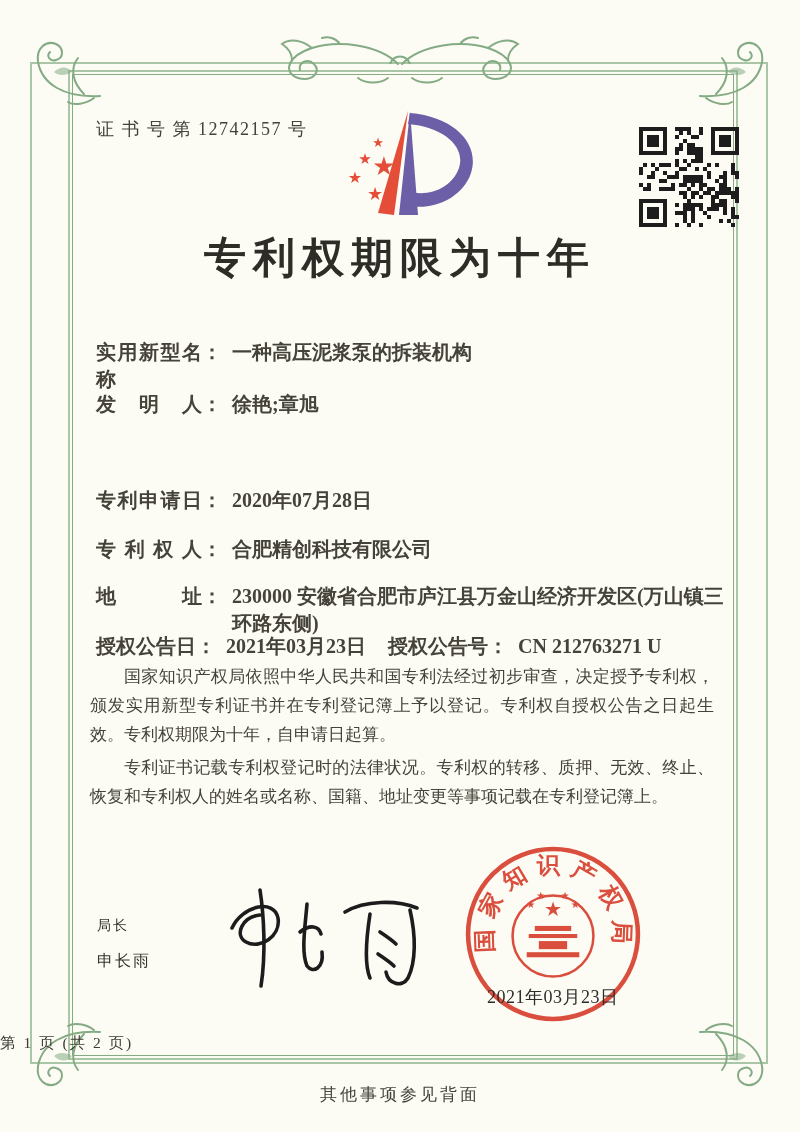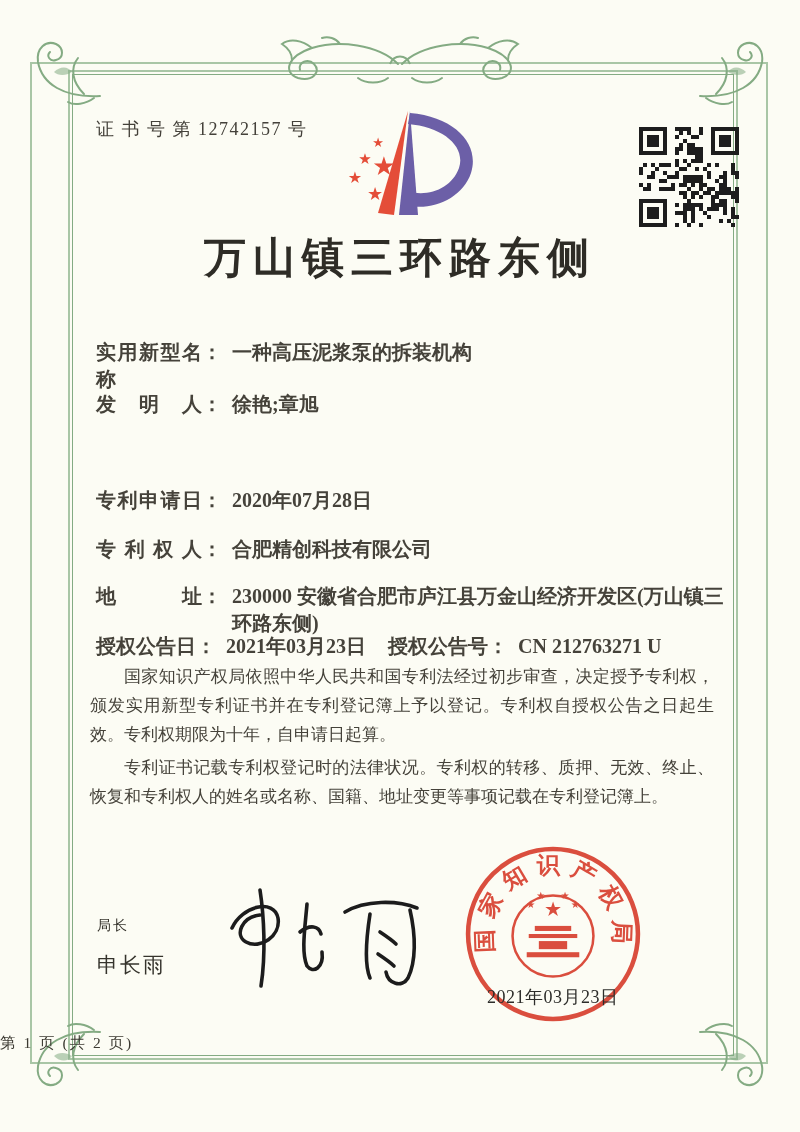--- a/index.html
+++ b/index.html
@@ -35,21 +35,21 @@
   .flabel{display:inline-block;width:106px;text-align:justify;text-align-last:justify;vertical-align:top;}
   .colon{vertical-align:top;}
   .fvalue{margin-left:10px;vertical-align:top;}
   .fvalue.wide{display:inline-block;width:502px;line-height:27px;}
   .grant-no{position:absolute;left:292px;top:0;white-space:nowrap;}
   
   .paras{left:90px;top:663px;width:624px;font-size:17px;line-height:1.72;text-align:justify;color:#45423a;font-family:Liberation Mono, monospace;}
   .paras p{margin:0 0 3px 0;text-indent:2em;}
   
   .sig-title{left:97px;top:917px;font-size:14px;letter-spacing:2px;color:#35332c;}
-  .sig-name{left:97px;top:951px;font-size:21px;letter-spacing:2px;color:#35332c;}
+  .sig-name{left:97px;top:951px;font-size:16px;letter-spacing:2px;color:#35332c;}
   .sig-hand{left:210px;top:880px;width:235px;height:118px;}
   .seal{left:462px;top:843px;width:182px;height:182px;opacity:.92;}
   .seal-date{left:487px;top:985px;font-size:18px;letter-spacing:.5px;color:#2d2d2a;white-space:nowrap;}
   
   .page-no{left:0;right:0;top:1033px;text-align:left;font-size:15.5px;letter-spacing:2px;color:#3c3a32;}
   .back-note{left:0;right:0;top:1083px;text-align:center;font-size:17px;letter-spacing:3px;color:#45423a;}
   .hidden-defs{position:absolute;width:0;height:0;overflow:hidden;}
 </style>
 </head>
 <body>
@@ -376,21 +376,21 @@
         <rect x="52" y="92" width="4" height="4"></rect>
         <rect x="80" y="92" width="4" height="4"></rect>
         <rect x="88" y="92" width="4" height="4"></rect>
         <rect x="36" y="96" width="4" height="4"></rect>
         <rect x="48" y="96" width="4" height="4"></rect>
         <rect x="60" y="96" width="4" height="4"></rect>
         <rect x="92" y="96" width="4" height="4"></rect>
       </g>
     </svg>
 
-  <div class="abs title">万山镇三环路东侧</div>
+  <div class="abs title">专利权期限为十年</div>
 
   <div class="abs row" style="top:339px">
     <span class="flabel">实用新型名称</span><span class="colon">：</span><span class="fvalue">一种高压泥浆泵的拆装机构</span>
   </div>
   <div class="abs row" style="top:391px">
     <span class="flabel">发明人</span><span class="colon">：</span><span class="fvalue">徐艳;章旭</span>
   </div>
   <div class="abs row" style="top:487px">
     <span class="flabel">专利申请日</span><span class="colon">：</span><span class="fvalue">2020年07月28日</span>
   </div>
@@ -445,14 +445,15 @@
         <rect x="72" y="82" width="36" height="5"></rect>
         <rect x="66" y="90" width="48" height="4"></rect>
         <rect x="76" y="97" width="28" height="8"></rect>
         <rect x="64" y="108" width="52" height="5"></rect>
       </g>
     </g>
   </svg>
   <div class="abs seal-date">2021年03月23日</div>
 
   <div class="abs page-no">第 1 页 (共 2 页)</div>
+  <div class="abs back-note">其他事项参见背面</div>
 
 </div>
 
 </body></html>

